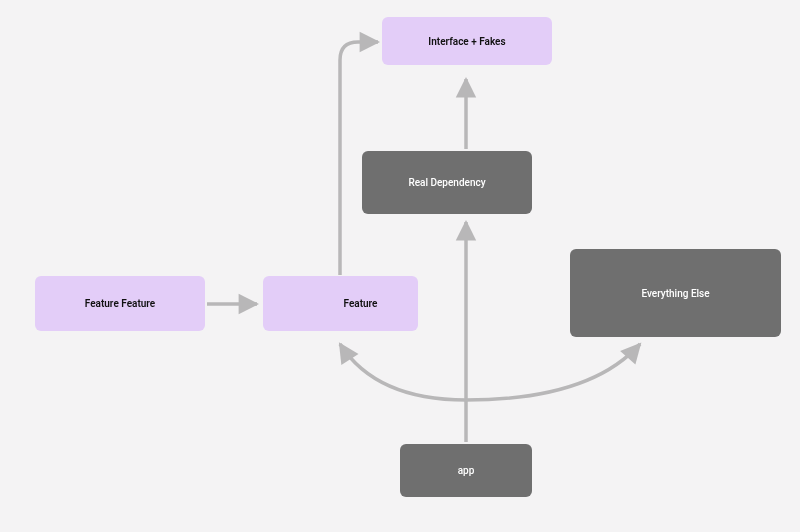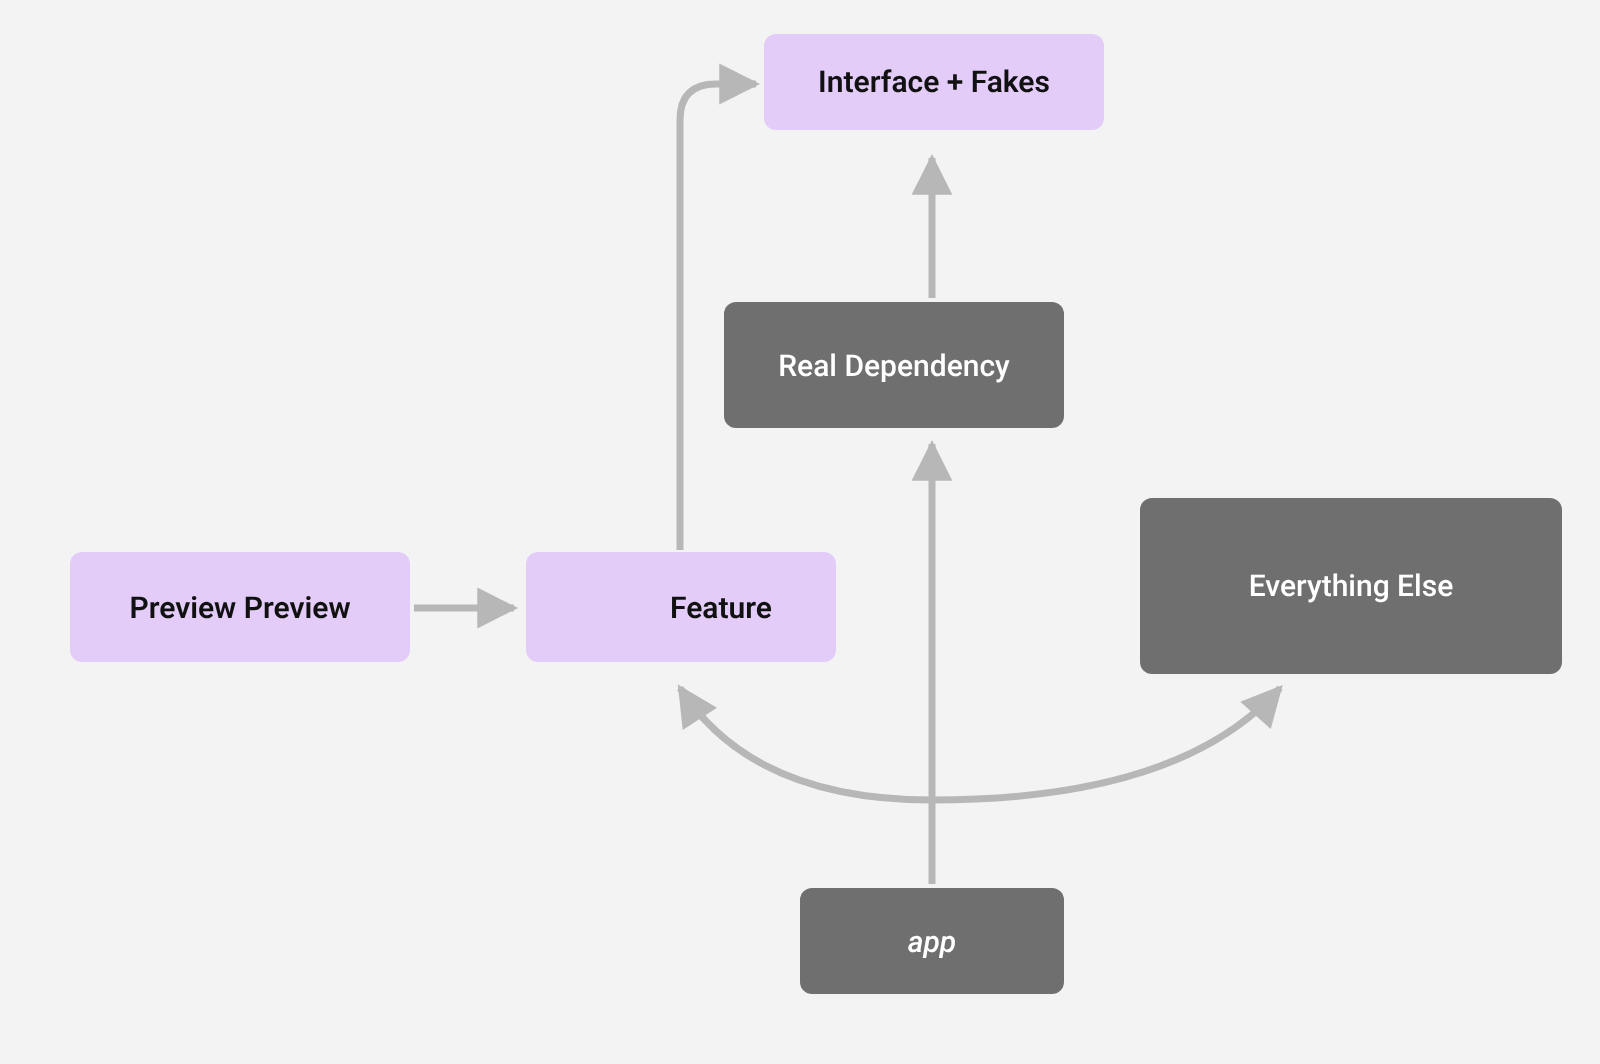--- a/index.html
+++ b/index.html
@@ -13,21 +13,21 @@
   .diagram {
     position: absolute;
     inset: 0;
   }
   .node {
     position: absolute;
     display: flex;
     align-items: center;
     justify-content: center;
     border-radius: 6px;
-    font-size: 15px;
+    font-size: 10px;
     font-weight: 600;
     text-align: center;
     padding: 4px 8px;
   }
   .node.purple {
     background: #e3cdf8;
     color: #111;
   }
   .node.gray {
     background: #6f6f6f;
@@ -83,24 +83,24 @@
 
   <div class="node gray" style="left:362px; top:151px; width:170px; height:63px;">
     <span>Real Dependency</span>
   </div>
 
   <div class="node gray" style="left:570px; top:249px; width:211px; height:88px;">
     <span>Everything Else</span>
   </div>
 
   <div class="node purple" style="left:35px; top:276px; width:170px; height:55px;">
-    <span>Preview Preview</span>
+    <span>Feature Feature</span>
   </div>
 
   <div class="node purple" style="left:263px; top:276px; width:155px; height:55px;padding-left:48px;">
     <span>Feature</span>
   </div>
 
-  <div class="node gray" style="left:400px; top:444px; width:132px; height:53px;font-style:italic;">
+  <div class="node gray" style="left:400px; top:444px; width:132px; height:53px;">
     <span>app</span>
   </div>
 
 </div>
 
 </body></html>

